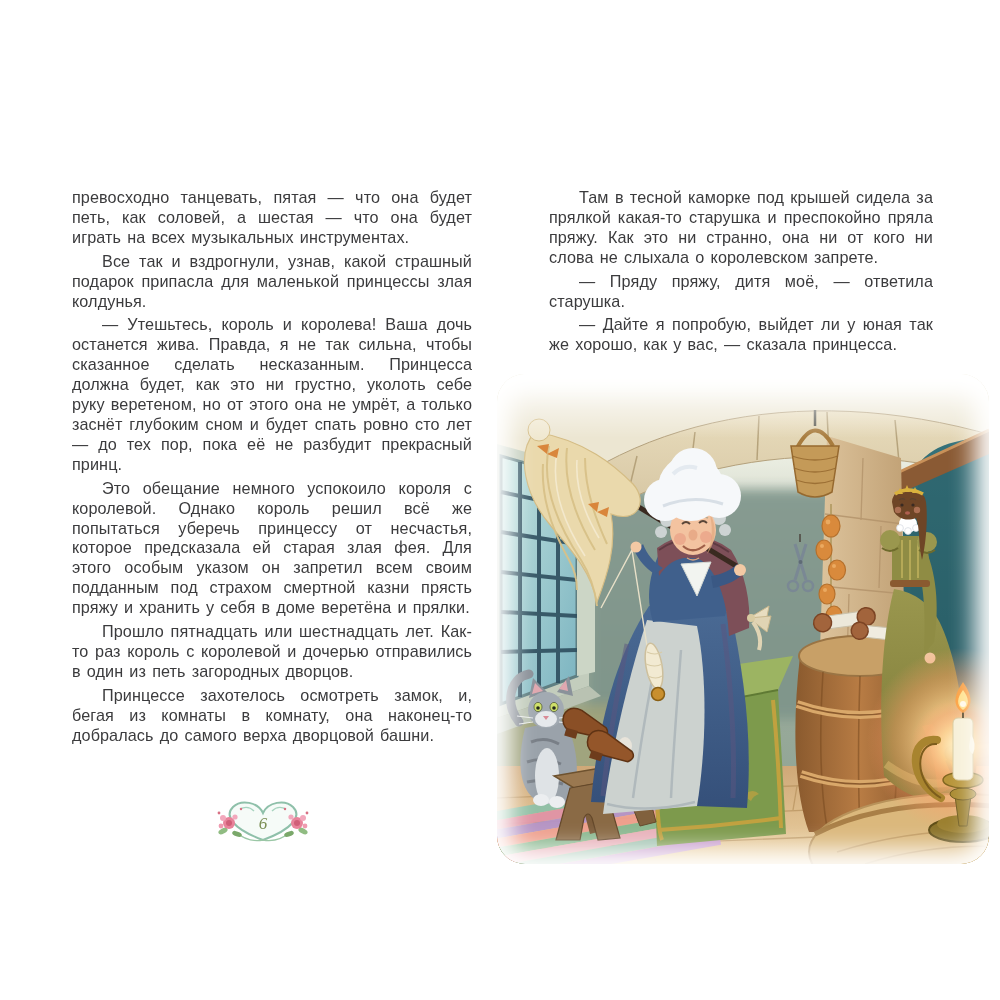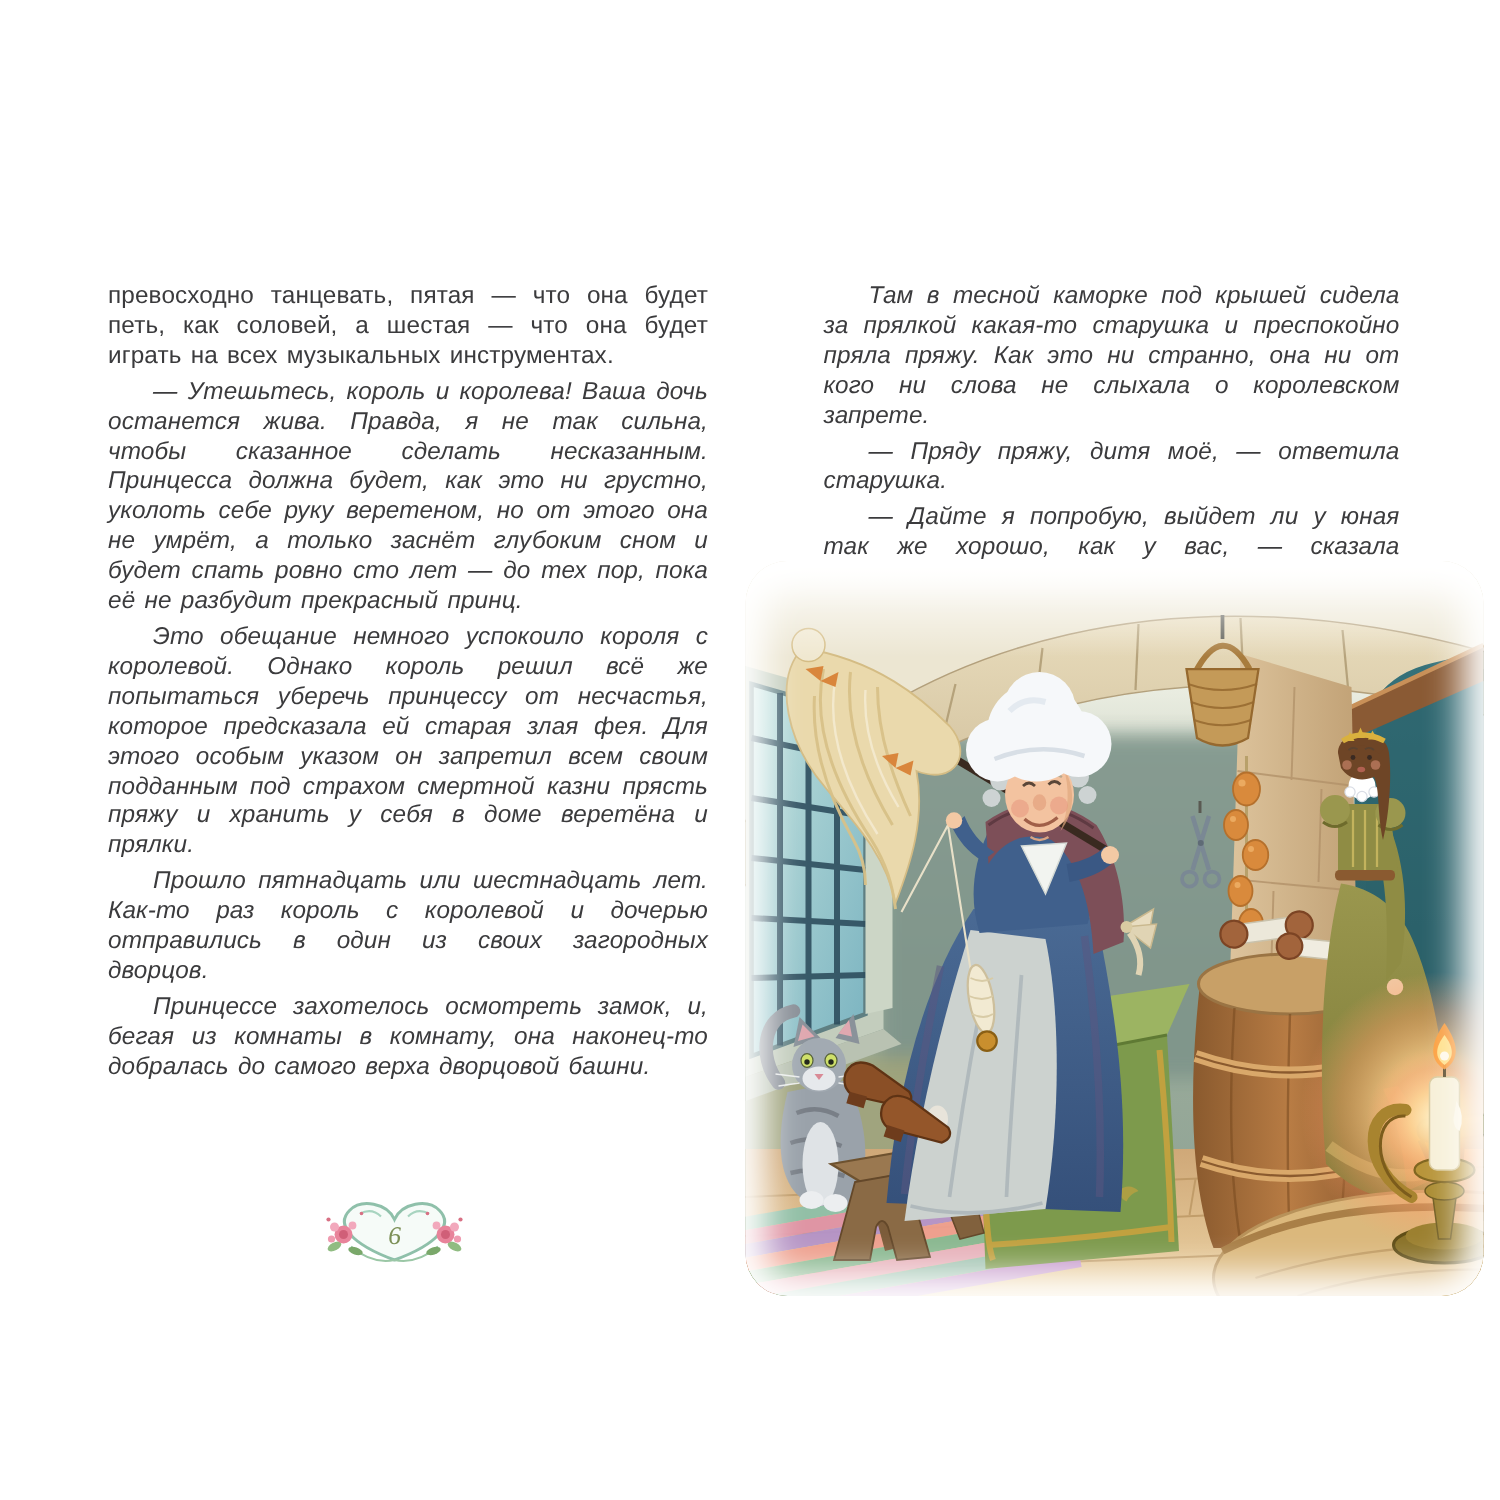--- a/index.html
+++ b/index.html
@@ -7,43 +7,44 @@
     width:1000px;height:1000px;background:#ffffff;
     font-family:"Liberation Sans", sans-serif;
     overflow:hidden;position:relative;
   }
   .spread{position:relative;width:1000px;height:1000px;background:#ffffff;}
   .text-col{
     position:absolute;color:#3b3b3d;font-size:16.2px;line-height:19.9px;
     text-align:justify;letter-spacing:0.1px;word-spacing:1.5px;
   }
   .text-col p{margin:4px;}
-  .text-col p.indent{text-indent:30px;font-style:italic;}
+  .text-col p.indent{text-indent:30px;}
   #left-col{left:68px;top:184px;width:408px;}
   #right-col{left:545px;top:184px;width:392px;}
   .illus-wrap{
     position:absolute;left:497px;top:374px;width:492px;height:490px;
     border-radius:28px;overflow:hidden;background:#fff;
   }
   .illus-wrap::after{
     content:"";position:absolute;inset:0;border-radius:28px;
     box-shadow:inset 0 0 24px 14px #ffffff;pointer-events:none;
   }
   .ornament{position:absolute;left:216px;top:797px;width:94px;height:54px;}
 </style>
 </head>
 <body>
 
 <div class="spread">
 
   <div id="left-col" class="text-col">
       <p>превосходно танцевать, пятая — что она будет петь, как соловей, а шестая — что она будет играть на всех музыкальных инструментах.</p>
+      <p class="indent">Все так и вздрогнули, узнав, какой страшный подарок припасла для маленькой принцессы злая колдунья.</p>
       <p class="indent">— Утешьтесь, король и королева! Ваша дочь останется жива. Правда, я не так сильна, чтобы сказанное сделать несказанным. Принцесса должна будет, как это ни грустно, уколоть себе руку веретеном, но от этого она не умрёт, а только заснёт глубоким сном и будет спать ровно сто лет — до тех пор, пока её не разбудит прекрасный принц.</p>
       <p class="indent">Это обещание немного успокоило короля с королевой. Однако король решил всё же попытаться уберечь принцессу от несчастья, которое предсказала ей старая злая фея. Для этого особым указом он запретил всем своим подданным под страхом смертной казни прясть пряжу и хранить у себя в доме веретёна и прялки.</p>
-      <p class="indent">Прошло пятнадцать или шестнадцать лет. Как-то раз король с королевой и дочерью отправились в один из своих загородных дворцов.</p>
+      <p class="indent">Прошло пятнадцать или шестнадцать лет. Как-то раз король с королевой и дочерью отправились в один из петь загородных дворцов.</p>
       <p class="indent">Принцессе захотелось осмотреть замок, и, бегая из комнаты в комнату, она наконец-то добралась до самого верха дворцовой башни.</p>
     </div>
 
   <div id="right-col" class="text-col">
       <p class="indent">Там в тесной каморке под крышей сидела за прялкой какая-то старушка и преспокойно пряла пряжу. Как это ни странно, она ни от кого ни слова не слыхала о королевском запрете.</p>
       <p class="indent">— Пряду пряжу, дитя моё, — ответила старушка.</p>
       <p class="indent">— Дайте я попробую, выйдет ли у юная так же хорошо, как у вас, — сказала принцесса.</p>
     </div>
 
   <svg class="ornament" viewBox="0 0 94 54">

